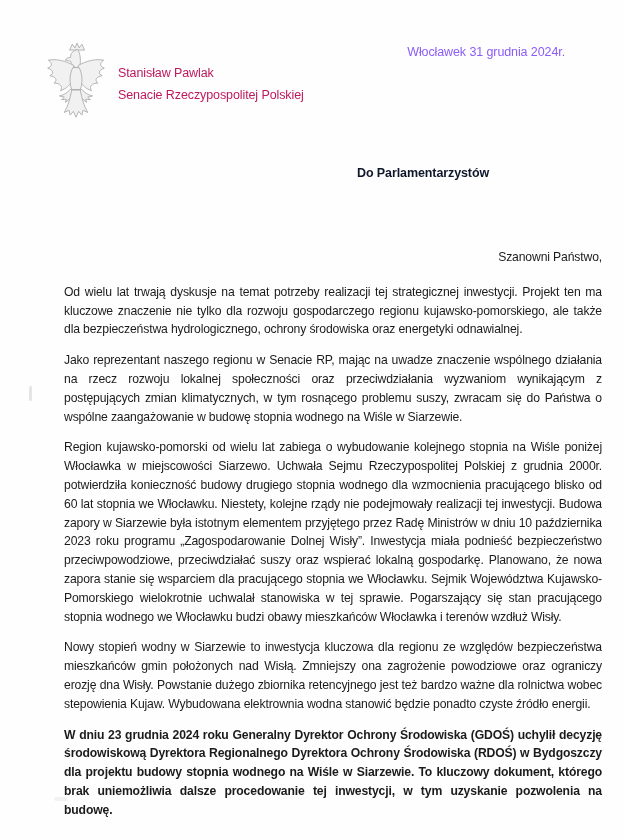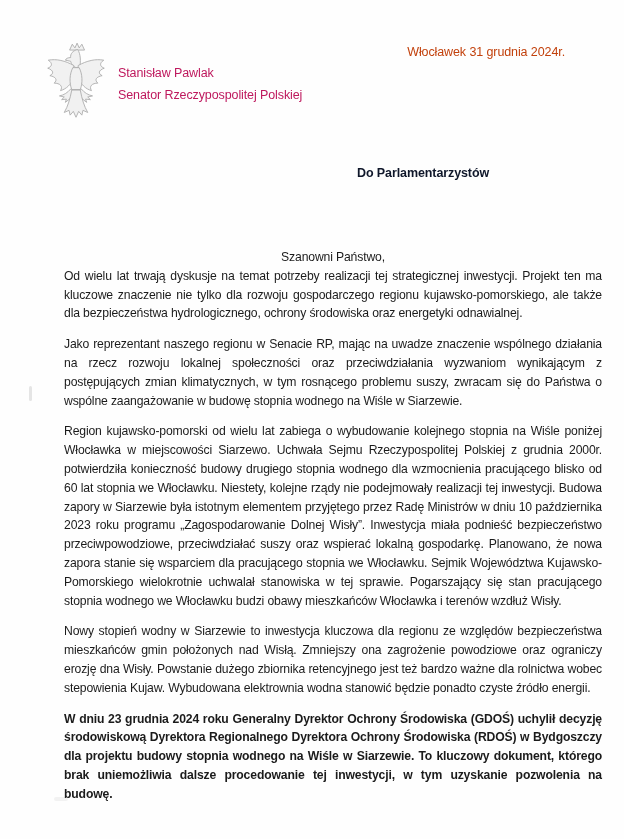--- a/index.html
+++ b/index.html
@@ -21,38 +21,38 @@
     width:64px; height:86px;
     opacity:0.85;
   }
   .sender {
     position:absolute; left:118px; top:62px;
     font-size:12.5px; line-height:22px; color:#be185d;
     letter-spacing:-0.1px;
   }
   .place-date {
     position:absolute; top:45px; right:59px;
-    font-size:12.5px; color:#c2410c;
+    font-size:12.5px; color:#8b5cf6;
     letter-spacing:-0.1px;
   }
   .recipient {
     position:absolute; left:357px; top:163px;
     font-size:12.5px; font-weight:bold; line-height:20.5px;
     color:#0f172a; letter-spacing:-0.1px;
   }
   
   .body-text {
     position:absolute; left:64px; top:248px;
     width:538px;
     font-size:12.2px; line-height:18.8px;
     letter-spacing:-0.15px;
     text-align:justify;
     color:#1b1b1b;
   }
-  .salutation { text-align:center; margin-bottom:0; }
+  .salutation { text-align:right; margin-bottom:16px; }
   .para { margin-bottom:12px; }
   .para:last-child { margin-bottom:0; }
   .para.bold { font-weight:bold; }
   
   .artifact {
     position:absolute; background:#9a9a9a; opacity:0.25; border-radius:2px;
   }
   .artifact.a1 { left:29px; top:386px; width:3px; height:15px; }
   .artifact.a2 { left:54px; top:797px; width:14px; height:4px; opacity:0.12; }
 </style>
@@ -79,21 +79,21 @@
 
         <path d="M70 90 C76 97 82 101 91 103 L82 105 L87 110 L78 109 L80 115 L71 108 C67 104 65 97 65 92 Z"></path>
 
         <path d="M52 92 C49 108 45 122 38 134 L47 130 L49 139 L55 132 L60 143 L65 132 L71 139 L73 130 L82 134 C75 122 71 108 68 92 Z"></path>
       </g>
     </svg>
   </div>
 
   <div class="sender">
     <div>Stanisław Pawlak</div>
-    <div>Senator Rzeczypospolitej Polskiej</div>
+    <div>Senacie Rzeczypospolitej Polskiej</div>
   </div>
 
   <div class="place-date">Włocławek 31 grudnia 2024r.</div>
 
   <div class="recipient">
     <div>Do Parlamentarzystów</div>
   </div>
 
   <div class="body-text">
     <div class="salutation">Szanowni Państwo,</div>

